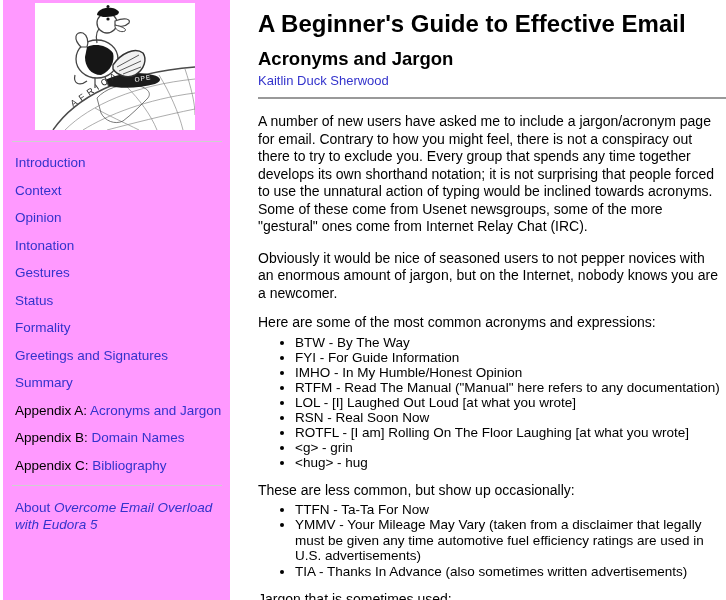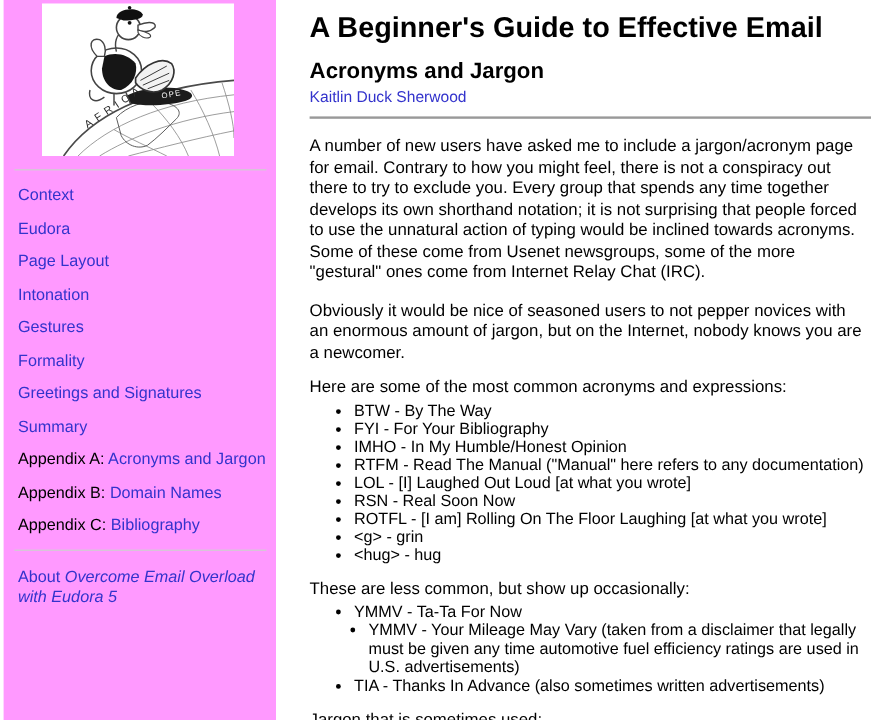--- a/index.html
+++ b/index.html
@@ -44,21 +44,21 @@
   }
   .main h1 { margin:10px 0 0; font-size:24px; line-height:28px; font-weight:bold; }
   .main h2 { margin:10px 0 0; font-size:18.5px; line-height:21px; font-weight:bold; }
   p.author { margin:4px 0 0; font-size:13px; line-height:16px; }
   .main a { color:#3333CC; text-decoration:none; cursor:pointer; }
   hr.main-rule { border:none; height:2px; background:#999; margin:8px -4px 0 0; }
   p.body, p.lead { margin:14px 0 0; font-size:14px; line-height:17.5px; }
   p.lead { margin-top:12px; }
   ul { margin:3px 0 0; padding-left:37px; }
   li { font-size:13.5px; line-height:15px; }
-  li.wrap { line-height:15.5px;margin-left:12px; }
+  li.wrap { line-height:15.5px; }
 </style>
 </head>
 <body>
 
 <div class="page">
 
   <aside class="sidebar">
 
     <div class="logo-box">
       <svg viewBox="0 0 160 127" xmlns="http://www.w3.org/2000/svg">
@@ -106,25 +106,26 @@
           <circle cx="73" cy="3.5" r="1.5" fill="#101010"></circle>
 
           <path d="M 70,74 L 74,84 M 60,75 L 60,85" stroke="#444" stroke-width="1.2"></path>
         </g>
       </svg>
     </div>
 
     <hr class="side-rule">
 
     <nav class="nav">
+      <p><a>Introduction</a></p>
       <p><a>Context</a></p>
-      <p><a>Eudora</a></p>
-      <p><a>Page Layout</a></p>
+      <p><a>Opinion</a></p>
       <p><a>Intonation</a></p>
       <p><a>Gestures</a></p>
+      <p><a>Status</a></p>
       <p><a>Formality</a></p>
       <p><a>Greetings and Signatures</a></p>
       <p><a>Summary</a></p>
       <p><span class="prefix">Appendix A: </span><a>Acronyms and Jargon</a></p>
       <p><span class="prefix">Appendix B: </span><a>Domain Names</a></p>
       <p><span class="prefix">Appendix C: </span><a>Bibliography</a></p>
     </nav>
 
     <hr class="side-rule">
 
@@ -142,33 +143,33 @@
 
     <hr class="main-rule">
 
     <p class="body">A number of new users have asked me to include a jargon/acronym page for email. Contrary to how you might feel, there is not a conspiracy out there to try to exclude you. Every group that spends any time together develops its own shorthand notation; it is not surprising that people forced to use the unnatural action of typing would be inclined towards acronyms. Some of these come from Usenet newsgroups, some of the more "gestural" ones come from Internet Relay Chat (IRC).</p>
 
     <p class="body">Obviously it would be nice of seasoned users to not pepper novices with an enormous amount of jargon, but on the Internet, nobody knows you are a newcomer.</p>
 
     <p class="lead">Here are some of the most common acronyms and expressions:</p>
     <ul>
       <li>BTW - By The Way</li>
-      <li>FYI - For Your Bibliography</li>
+      <li>FYI - For Guide Information</li>
       <li>IMHO - In My Humble/Honest Opinion</li>
       <li>RTFM - Read The Manual ("Manual" here refers to any documentation)</li>
       <li>LOL - [I] Laughed Out Loud [at what you wrote]</li>
       <li>RSN - Real Soon Now</li>
       <li>ROTFL - [I am] Rolling On The Floor Laughing [at what you wrote]</li>
       <li>&lt;g&gt; - grin</li>
       <li>&lt;hug&gt; - hug</li>
     </ul>
 
     <p class="lead">These are less common, but show up occasionally:</p>
     <ul>
-      <li>YMMV - Ta-Ta For Now</li>
+      <li>TTFN - Ta-Ta For Now</li>
       <li class="wrap">YMMV - Your Mileage May Vary (taken from a disclaimer that legally must be given any time automotive fuel efficiency ratings are used in U.S. advertisements)</li>
       <li>TIA - Thanks In Advance (also sometimes written advertisements)</li>
     </ul>
 
     <p class="lead">Jargon that is sometimes used:</p>
 
   </main>
 </div>
 
 </body></html>

